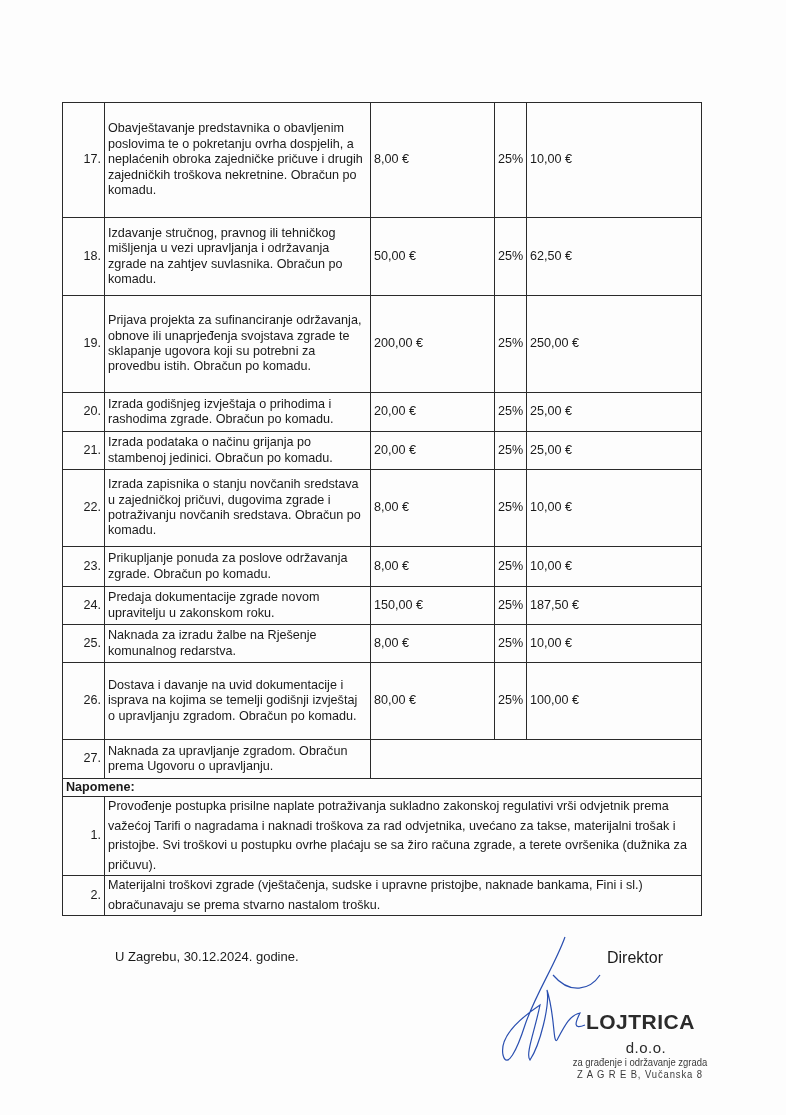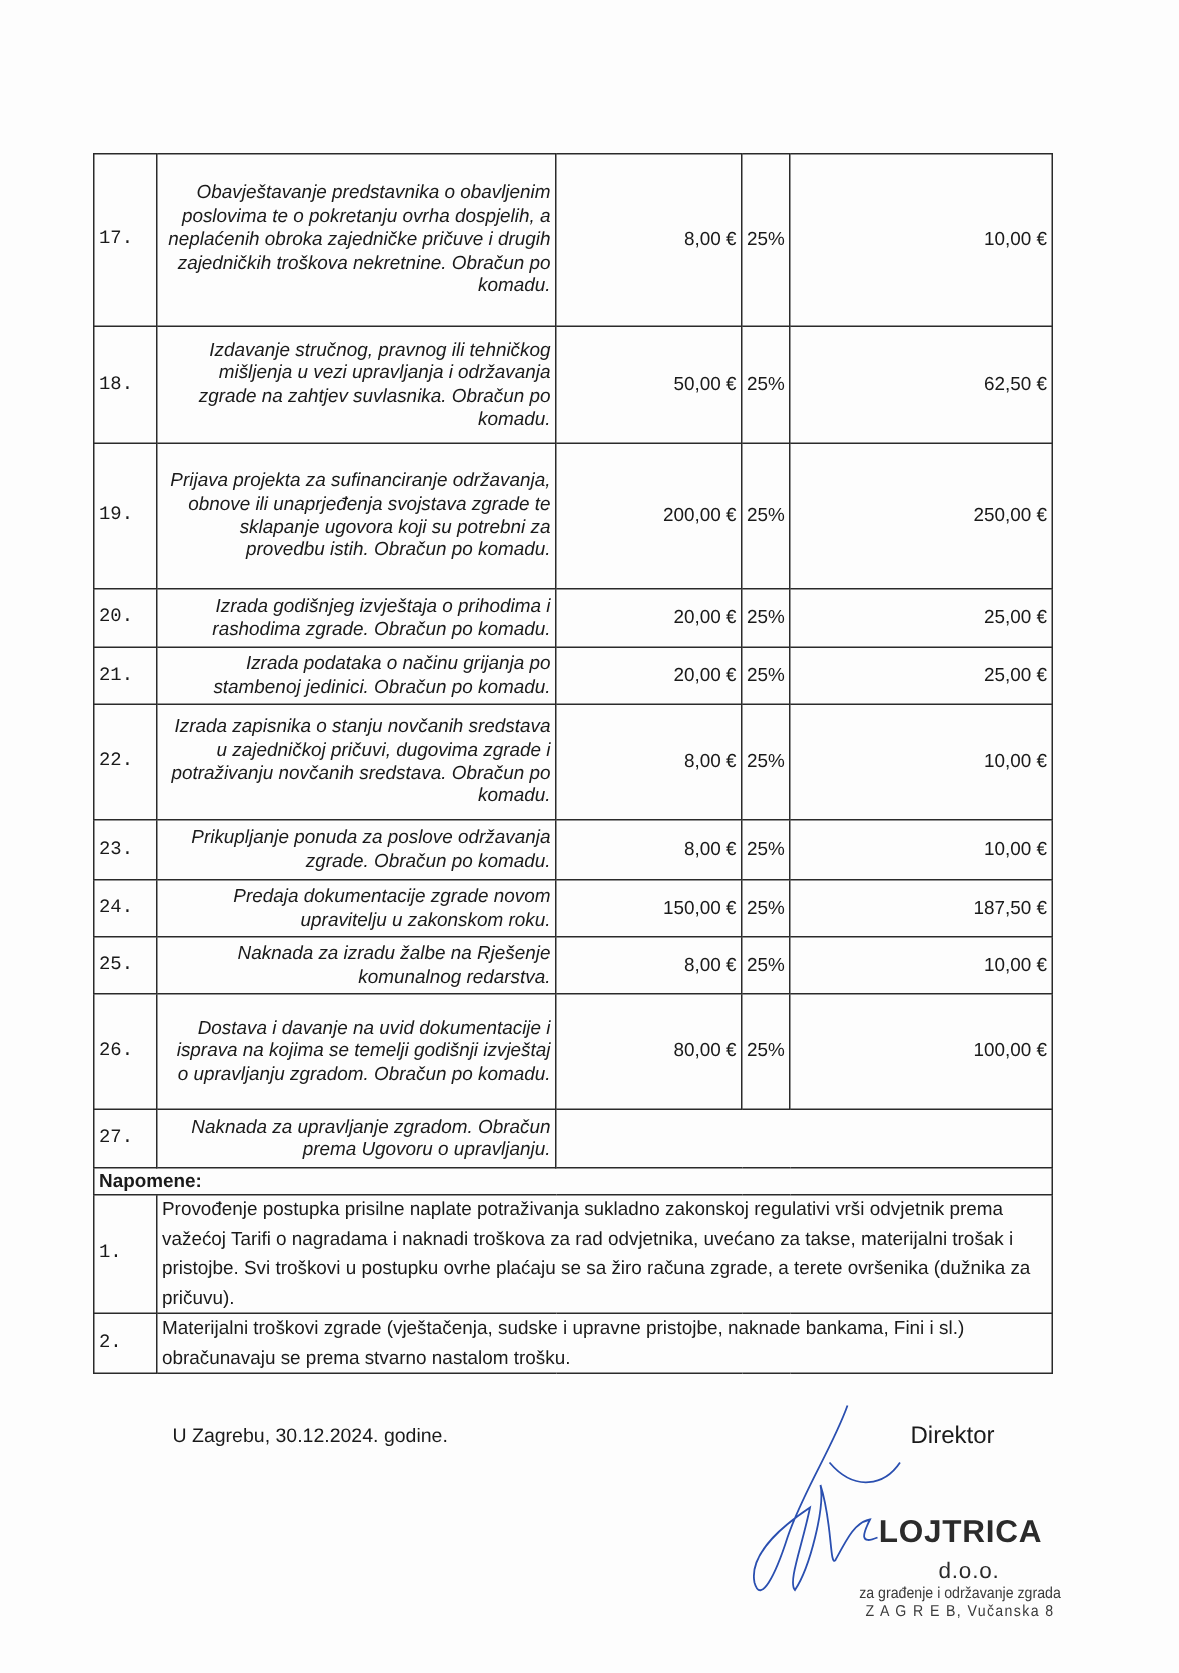--- a/index.html
+++ b/index.html
@@ -4,23 +4,23 @@
 <style>
   html, body { margin:0; padding:0; background:#fcfcfc; }
   body { width:786px; height:1115px; position:relative; overflow:hidden;
          font-family:"Liberation Sans", sans-serif; color:#1a1a1a; }
   .page { position:absolute; left:0; top:0; width:786px; height:1115px; background:#fdfdfd; }
   table.price { position:absolute; left:62px; top:102px; width:639px;
                 border-collapse:collapse; table-layout:fixed; font-size:12.6px; line-height:15.4px; }
   table.price td { border:1.6px solid #2a2a2a; padding:0 3px; vertical-align:middle; }
   col.c-no { width:42px; } col.c-desc { width:266px; } col.c-net { width:124px; }
   col.c-vat { width:32px; } col.c-gross { width:175px; }
-  td.no { text-align:left;font-family:Liberation Mono, monospace; }
-  td.desc { text-align:right;font-style:italic; }
-  td.net, td.gross { text-align:right; }
+  td.no { text-align:right; }
+  td.desc { text-align:left; }
+  td.net, td.gross { text-align:left; }
   td.vat { text-align:center; padding:0 1px;margin-left:20px; }
   td.note-head { font-weight:bold; padding:1px 3px; height:17px; }
   td.note-text { text-align:left; line-height:19.5px; padding:0 3px;margin-left:20px; }
   .footer-left { position:absolute; left:115px; font-size:13px; }
   .sig { position:absolute; font-size:16px; text-align:center; }
   .stamp { position:absolute; left:560px; top:1010px; width:160px; text-align:center; color:#3a3a3a; }
   .stamp .brand { font-size:21px; font-weight:bold; letter-spacing:0.5px; color:#2b2b2b; }
   .stamp .brand small { font-size:15px; font-weight:normal;margin-left:12px; }
   .stamp .line2 { font-size:10.5px; margin-top:-2px; transform:scaleX(0.9); }
   .stamp .line3 { font-size:10.5px; letter-spacing:1px; transform:scaleX(0.9); }

